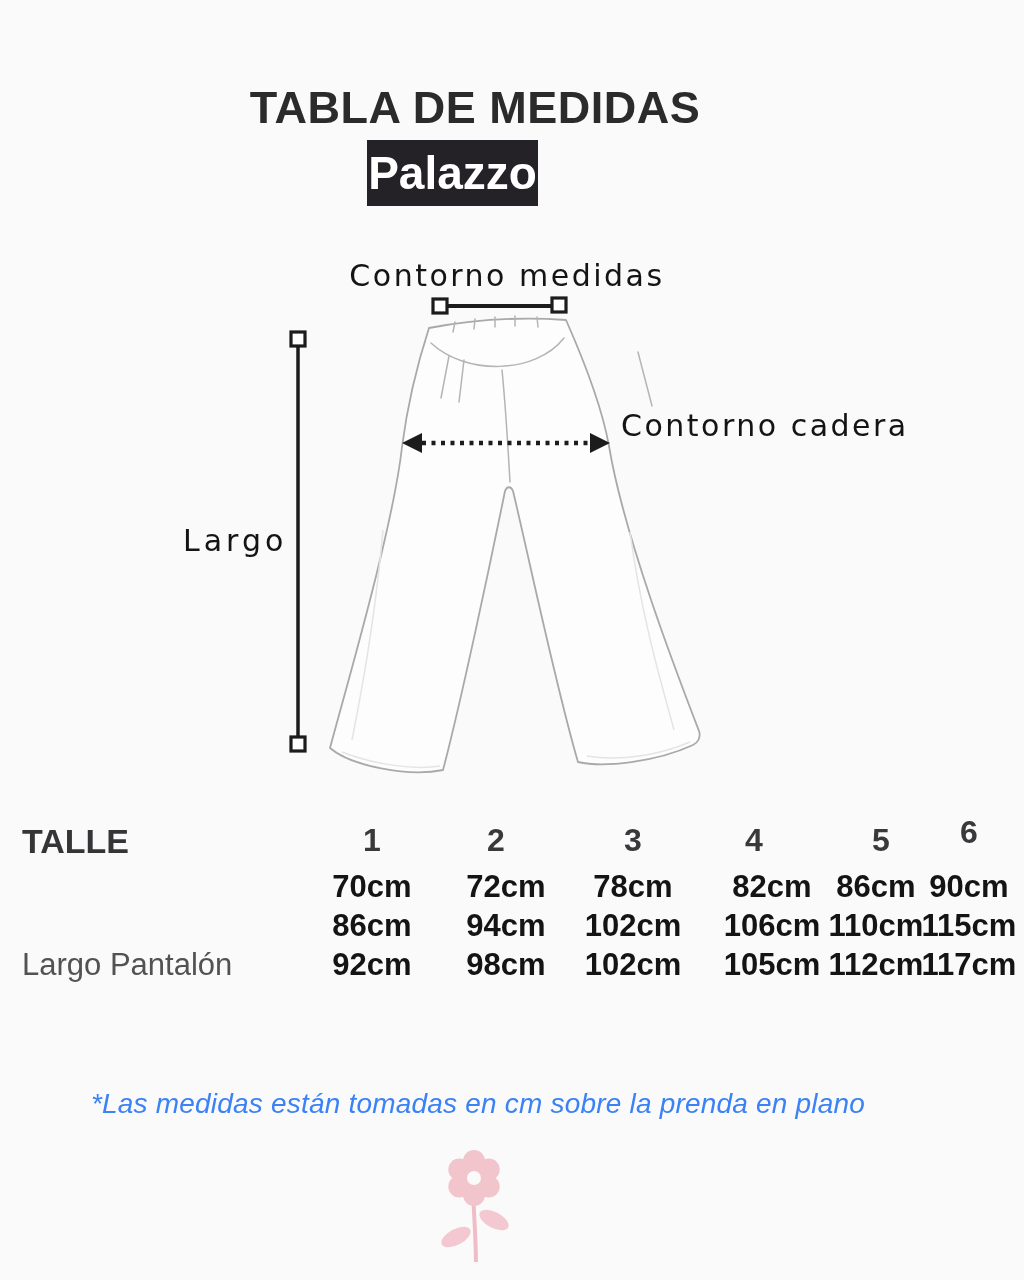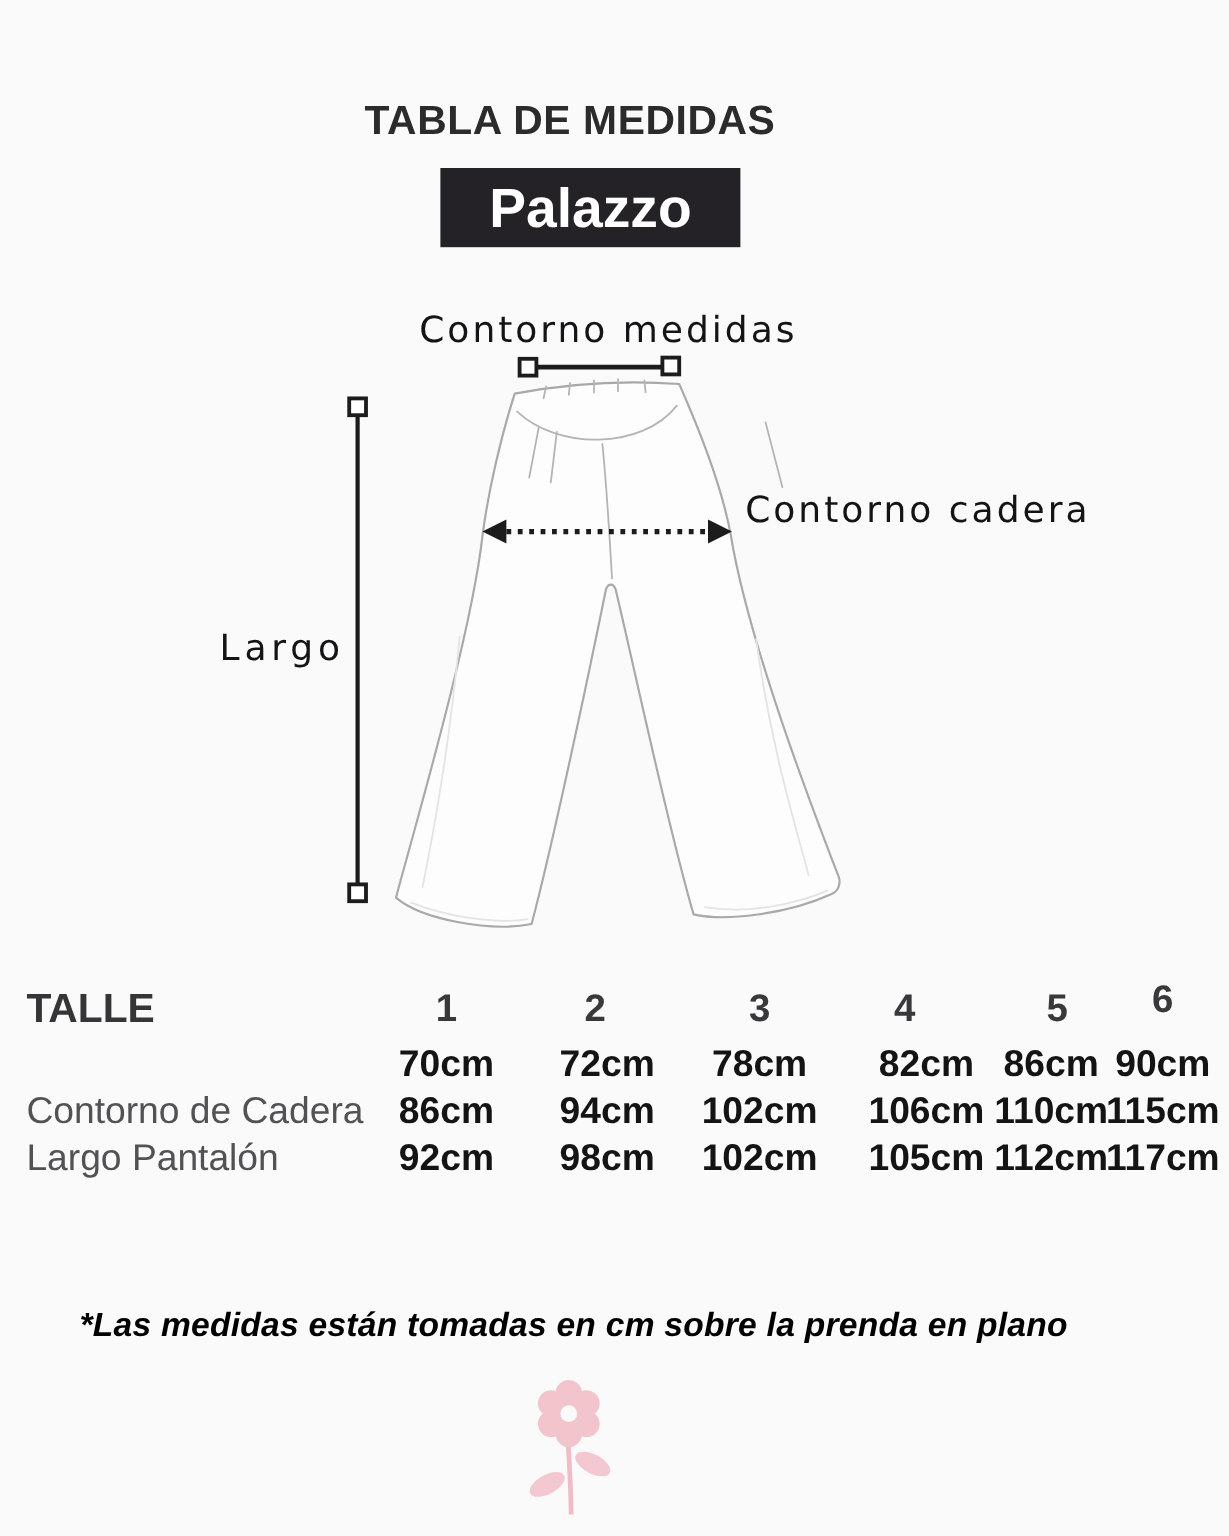--- a/index.html
+++ b/index.html
@@ -7,24 +7,24 @@
     width:1024px;height:1280px;position:relative;overflow:hidden;
     background:#fbfafa;
     font-family:"Liberation Sans", sans-serif;
     color:#1d1d1f;
   }
   .abs{position:absolute;}
 
   
   .page-title{
     top:82px;left:0;width:950px;text-align:center;
-    font-size:34px;font-weight:bold;letter-spacing:0.5px;color:#2b2b2b;
+    font-size:45px;font-weight:bold;letter-spacing:0.5px;color:#2b2b2b;
   }
   .badge{
-    top:140px;left:367px;width:250px;height:66px;
+    top:140px;left:367px;width:171px;height:66px;
     background:#242127;color:#ffffff;
     display:flex;align-items:center;justify-content:center;
     font-size:46px;font-weight:bold;
   }
 
   
   .diagram-svg{top:240px;left:0;}
   .diag-label{
     font-family:"DejaVu Sans", sans-serif;
     font-size:30px;color:#141416;letter-spacing:2.5px;white-space:nowrap;
@@ -52,21 +52,21 @@
   .c1{left:372px;} .c2{left:506px;} .c3{left:633px;}
   .c4{left:772px;} .c5{left:876px;} .c6{left:969px;}
   .trow-header .c2{left:496px;}
   .trow-header .c4{left:754px;}
   .trow-header .c5{left:881px;}
   .size-six{font-size:37px;color:#0a0a0a;top:-8px;}
 
   
   .footnote{
     top:1088px;left:0;width:956px;text-align:center;
-    font-size:28px;font-weight:bold;font-style:italic;color:#000000;
+    font-size:28px;font-weight:normal;font-style:italic;color:#3b82f6;
     letter-spacing:0.2px;
   }
 
   .flower-svg{top:1148px;left:430px;}
 </style>
 </head>
 <body>
 
 <div class="abs page-title">TABLA DE MEDIDAS</div>
 
@@ -139,21 +139,20 @@
 <div class="trow trow-1">
   <span class="tcell c1">70cm</span>
   <span class="tcell c2">72cm</span>
   <span class="tcell c3">78cm</span>
   <span class="tcell c4">82cm</span>
   <span class="tcell c5">86cm</span>
   <span class="tcell c6">90cm</span>
 </div>
 
 <div class="trow trow-2">
-  <span class="tlabel">Contorno de Cadera</span>
   <span class="tcell c1">86cm</span>
   <span class="tcell c2">94cm</span>
   <span class="tcell c3">102cm</span>
   <span class="tcell c4">106cm</span>
   <span class="tcell c5">110cm</span>
   <span class="tcell c6">115cm</span>
 </div>
 
 <div class="trow trow-3">
   <span class="tlabel">Largo Pantalón</span>

